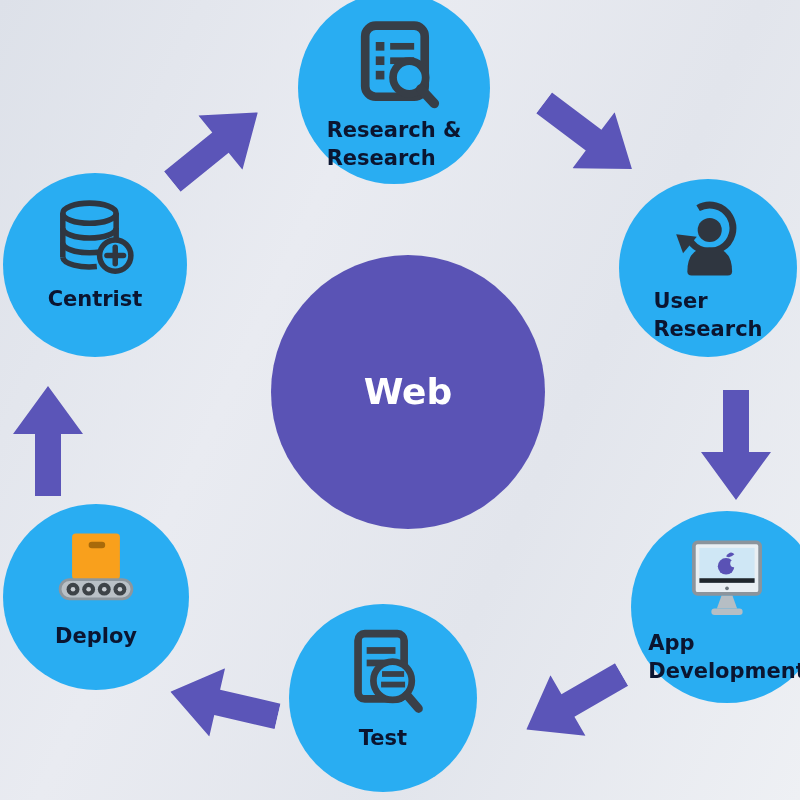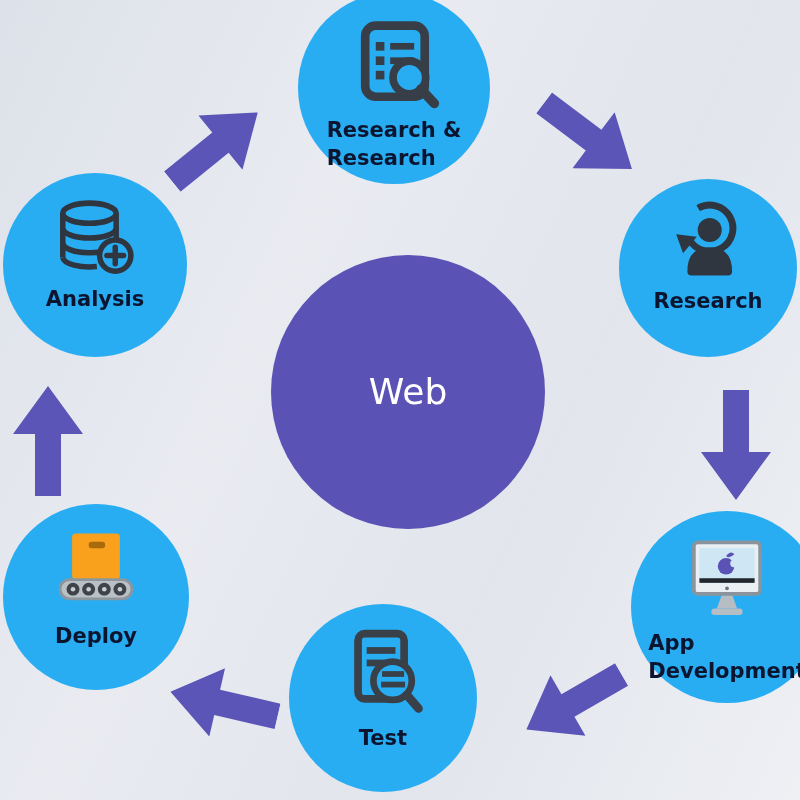--- a/index.html
+++ b/index.html
@@ -17,21 +17,21 @@
     text-align:left;font-weight:bold;color:var(--label_dark);
     font-size:21px;line-height:1.35;margin-top:2px;
   }
   .node .label span{display:block;white-space:nowrap;}
   #center-circle{
     position:absolute;left:271px;top:255px;width:274px;height:274px;border-radius:50%;
     background:var(--center_purple);
     display:flex;flex-direction:column;align-items:center;justify-content:center;
   }
   #center-circle .title{
-    color:#ffffff;font-size:36px;font-weight:normal;text-align:center;line-height:1.3;
+    color:#ffffff;font-size:36px;font-weight:bold;text-align:center;line-height:1.3;
   }
   #center-circle .title span{display:block;}
   .arrow{position:absolute;width:110px;height:70px;}
   .arrow svg{display:block;width:110px;height:70px;}
   .arrow polygon{fill:var(--arrow_purple);}
   
   #node-research {left:298px;top:-8px; width:192px;height:192px;padding-top:0;}
   #node-user     {left:619px;top:179px;width:178px;height:178px;}
   #node-appdev   {left:631px;top:511px;width:192px;height:192px;}
   #node-test     {left:289px;top:604px;width:188px;height:188px;}
@@ -111,20 +111,21 @@
   </div>
 
   <div class="node" id="node-user">
     <svg class="icon" width="86" height="86" viewBox="0 0 100 100">
       <path d="M38.5,10.6 A27,27 0 1 1 28.6,47.5" fill="none" stroke="#2f3640" stroke-width="8"></path>
       <polygon points="13,41 37,44 21,63" fill="#2f3640"></polygon>
       <circle cx="52" cy="36" r="14" fill="#2f3640"></circle>
       <path d="M26,84 Q26,56 52,56 Q78,56 78,84 Q78,89 73,89 L31,89 Q26,89 26,84 Z" fill="#2f3640"></path>
     </svg>
     <div class="label">
+      <span>User</span>
       <span>Research</span>
     </div>
   </div>
 
   <div class="node" id="node-appdev">
     <svg class="icon" width="92" height="92" viewBox="0 0 100 100">
       <rect x="14" y="8" width="72" height="56" rx="4" fill="#e9eff3" stroke="#8b949c" stroke-width="4"></rect>
       <rect x="20" y="14" width="60" height="38" fill="#cfe7f5"></rect>
       <rect x="20" y="47" width="60" height="5" fill="#20262c"></rect>
       <circle cx="50" cy="58" r="2" fill="#6b747b"></circle>
@@ -182,18 +183,18 @@
       <path d="M73,18 L73,48" fill="none" stroke="#2f3640" stroke-width="6"></path>
       <ellipse cx="44" cy="18" rx="29" ry="11" fill="none" stroke="#2f3640" stroke-width="6"></ellipse>
       <path d="M15,34 A29,11 0 0 0 73,34" fill="none" stroke="#2f3640" stroke-width="6"></path>
       <path d="M15,50 A29,11 0 0 0 73,50" fill="none" stroke="#2f3640" stroke-width="6"></path>
       <path d="M15,66 A29,11 0 0 0 52,76" fill="none" stroke="#2f3640" stroke-width="6"></path>
       <circle cx="72" cy="64" r="17" fill="#29adf2" stroke="#2f3640" stroke-width="6"></circle>
       <line x1="63" y1="64" x2="81" y2="64" stroke="#2f3640" stroke-width="6" stroke-linecap="round"></line>
       <line x1="72" y1="55" x2="72" y2="73" stroke="#2f3640" stroke-width="6" stroke-linecap="round"></line>
     </svg>
     <div class="label">
-      <span>Analysis</span>
+      <span>Centrist</span>
       <span></span>
     </div>
   </div>
 
 </div>
 
 </body></html>

